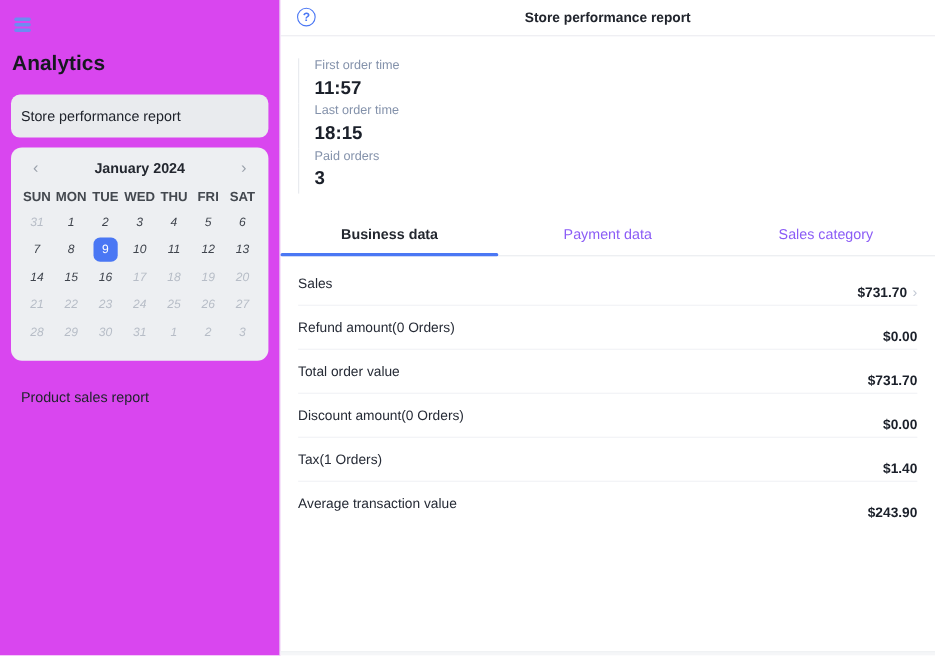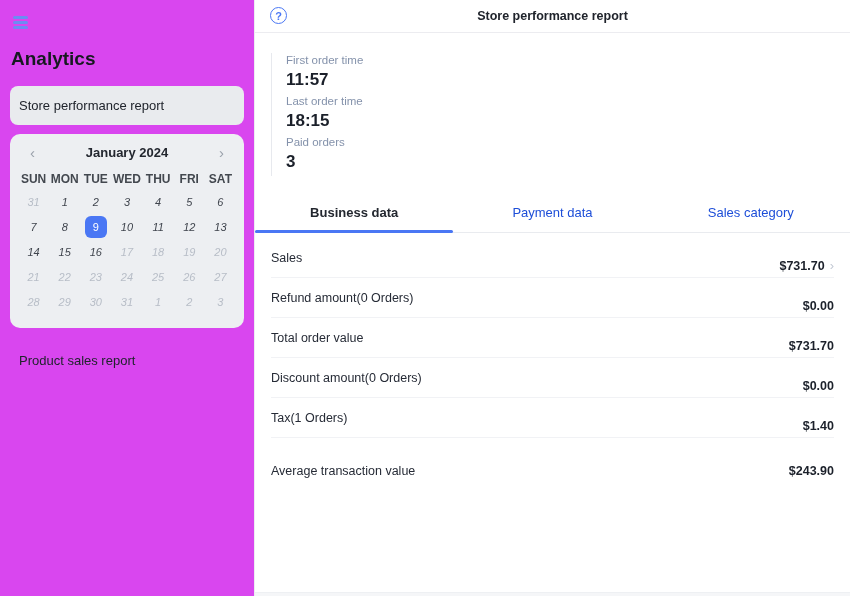--- a/index.html
+++ b/index.html
@@ -65,34 +65,34 @@
   .topbar-title { font-size:12.5px; font-weight:700; color:#20242c; }
   
   .stats { display:flex; margin:20px 16px 4px 16px;flex-direction:column; }
   .stat { flex:1; border-left:1px solid #e7e9ee; padding:1px 0 4px 14px; }
   .stat-label { font-size:11.5px; color:#8492ab; }
   .stat-value { font-size:17px; font-weight:700; color:#1b202a; margin-top:4px; }
   
   .tabs { display:flex; margin-top:14px; border-bottom:1px solid #e9ebef; }
   .tab {
     flex:1; text-align:center; padding:11px 0 12px 0;
-    font-size:13px; color:#1d4ed8; cursor:pointer; position:relative;
+    font-size:13px; color:#8b5cf6; cursor:pointer; position:relative;
   }
   .tab.active { color:#23272f; font-weight:700; }
   .tab.active::after {
     content:""; position:absolute; left:0; right:0; bottom:-1px; height:3px;
     background:var(--accent,#5b82f5); border-radius:2px;
   }
   
   .rows { margin:5px 16px 0 16px; }
   .row {
     height:40px; display:flex; align-items:center; justify-content:space-between;
     border-bottom:1px solid #f1f2f5;
   }
-  .row:last-child { border-bottom:none;align-items:flex-end; }
+  .row:last-child { border-bottom:none; }
   .row-label { font-size:12.5px; font-weight:500; color:#262b36; }
   .row-right { display:flex; align-items:center;margin-top:16px; }
   .row-value { font-size:12.5px; font-weight:700; color:#1b202a; }
   .row-chevron { font-size:13px; color:#c3c9d4; margin-left:5px; line-height:1; }
   .bottom-strip {
     position:absolute; left:0; right:0; bottom:0; height:4px;
     background:#f5f6f8; border-top:1px solid #eef0f3;
   }
 </style>
 </head>

